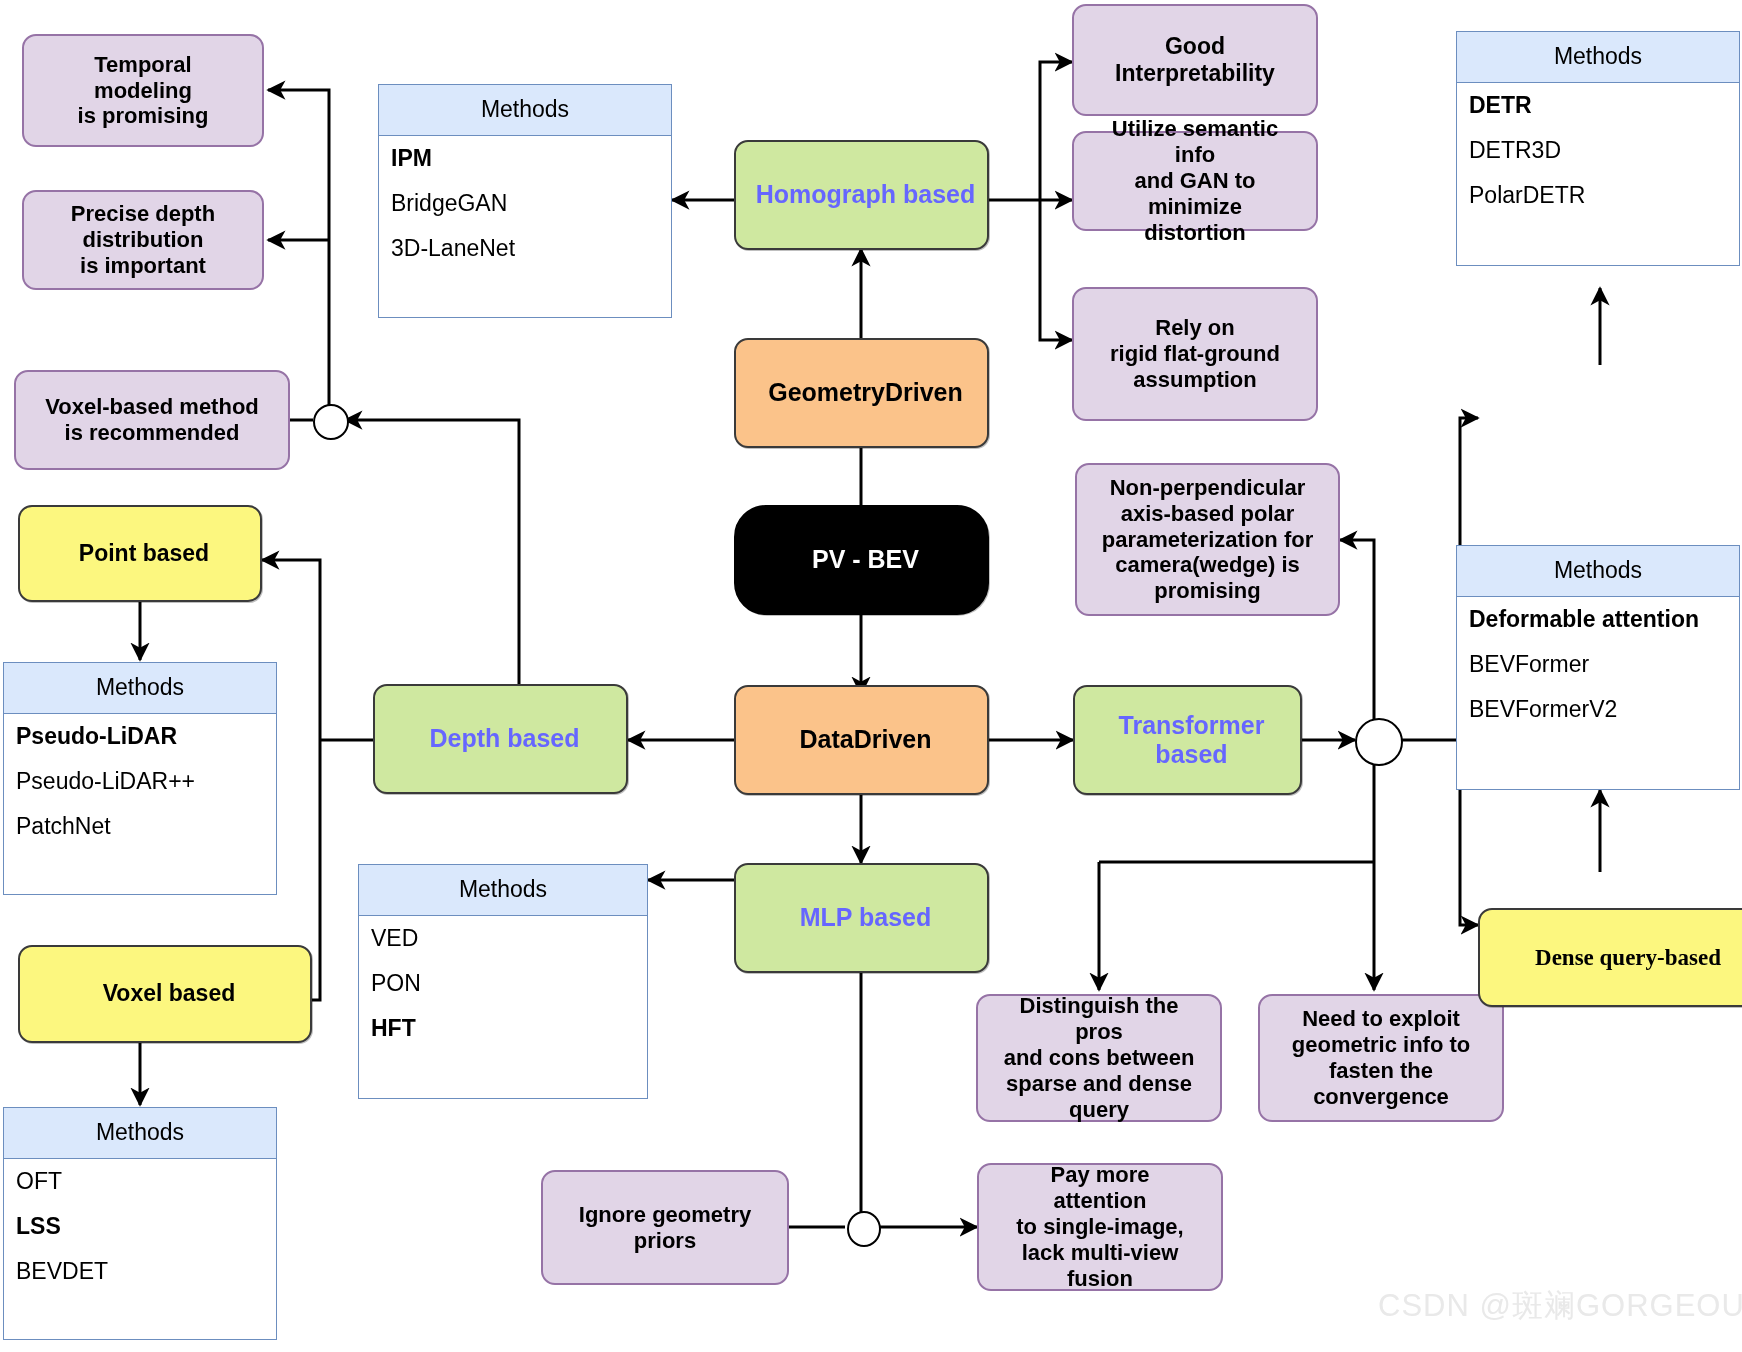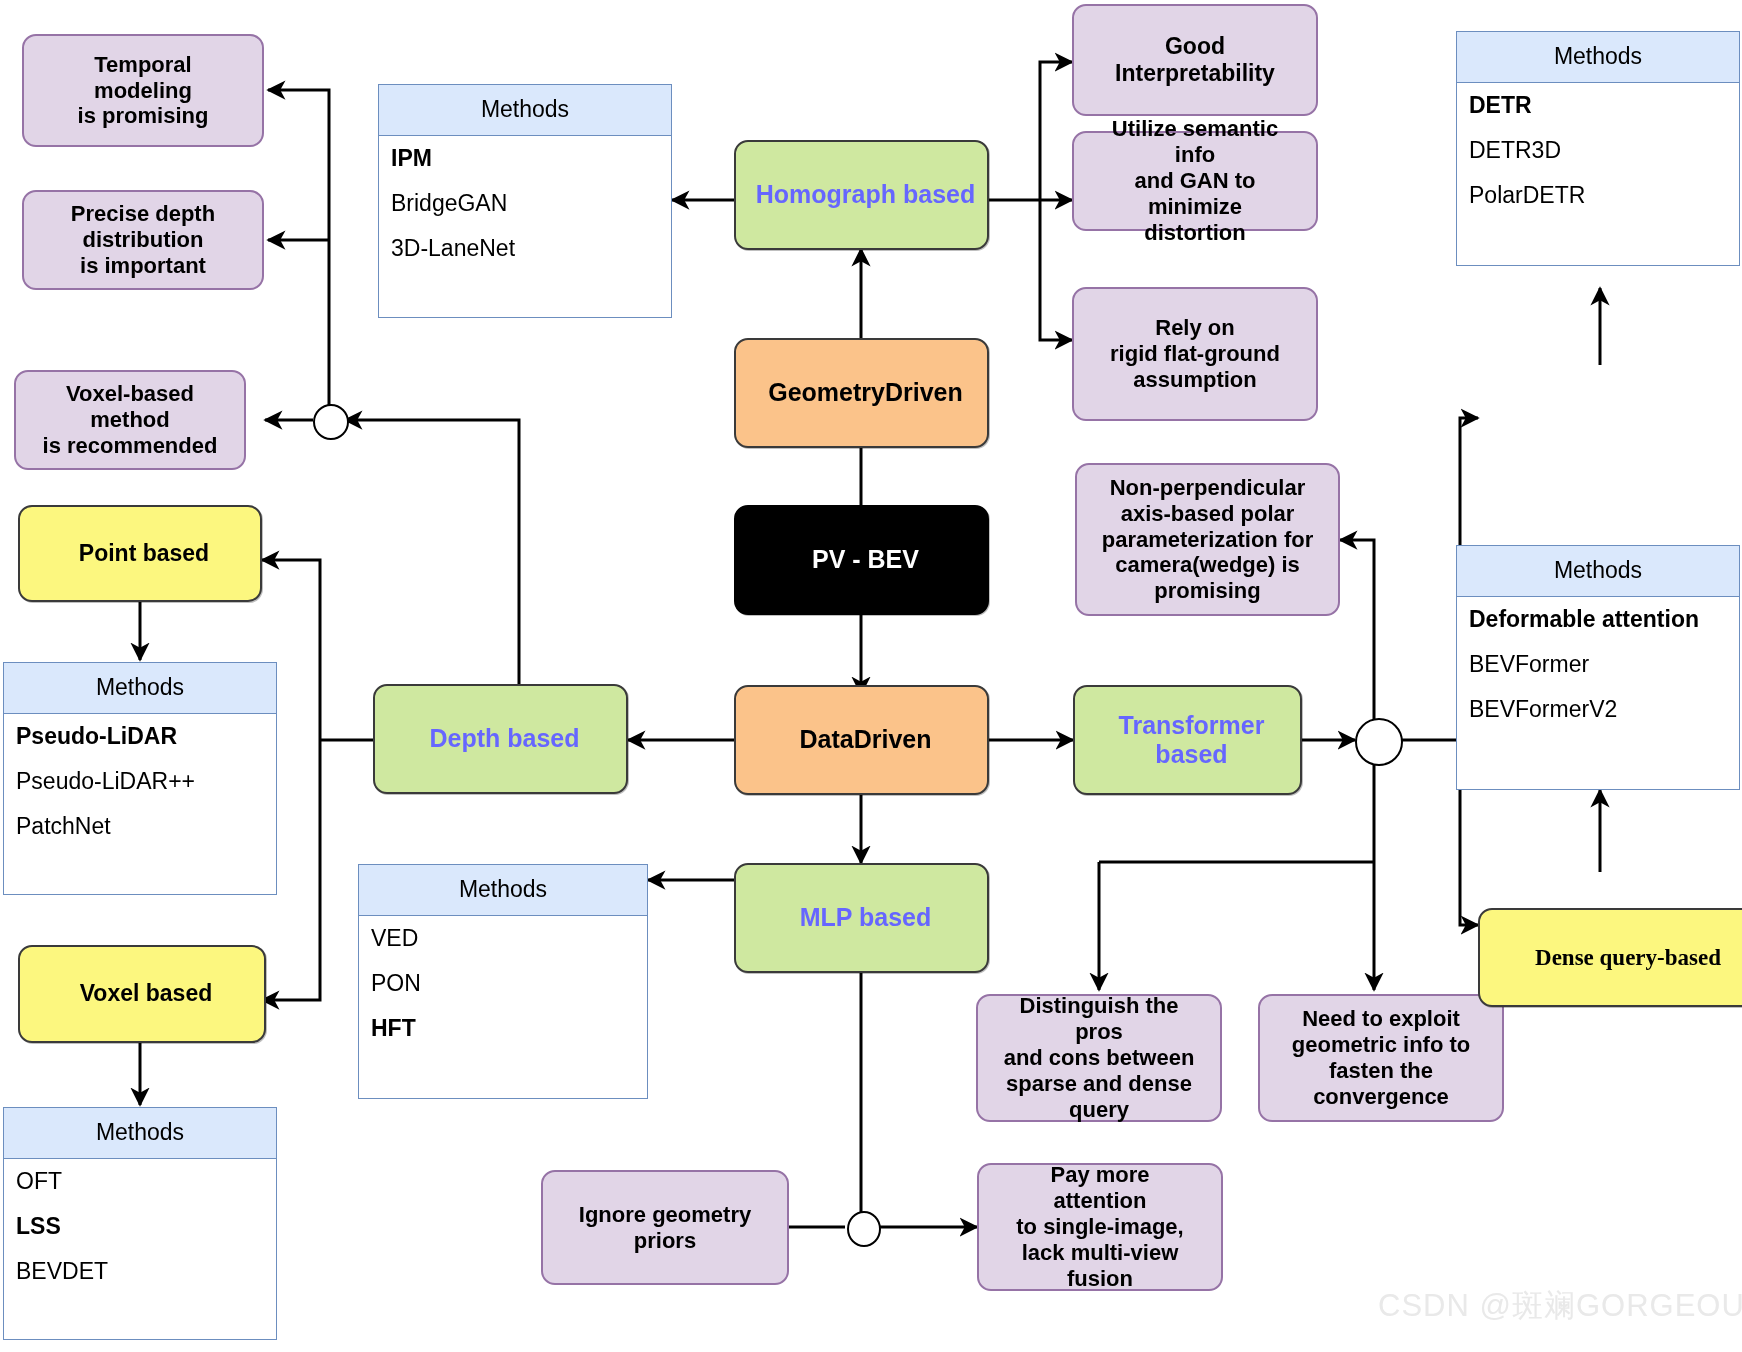--- a/index.html
+++ b/index.html
@@ -70,20 +70,21 @@
     color: #000000;
     font-weight: bold;
     font-size: 23px;
   }
   .black {
     background: #000000;
     border-color: #000000;
     color: #ffffff;
     font-weight: bold;
     font-size: 25px;
+    border-radius: 32px;
   }
   .table {
     position: absolute;
     box-sizing: border-box;
     border: 1px solid #6c8ebf;
     background: #ffffff;
     z-index: 3;
   }
   .table .thead {
     background: #dae8fc;
@@ -191,21 +192,21 @@
     <span style="white-space:pre-line;">Temporal modeling
 is promising</span>
   </div>
 
   <div class="node insight" style="left:22px; top:190px; width:242px; height:100px;">
     <span style="white-space:pre-line;">Precise depth
 distribution
 is important</span>
   </div>
 
-  <div class="node insight" style="left:14px; top:370px; width:232px; height:100px;">
+  <div class="node insight" style="left:14px; top:370px; width:276px; height:100px;">
     <span style="white-space:pre-line;">Voxel-based method
 is recommended</span>
   </div>
 
   <div class="table" style="left:378px; top:84px; width:294px; height:234px;">
     <div class="thead">Methods</div>
     <div class="trow bold">IPM</div>
     <div class="trow">BridgeGAN</div>
     <div class="trow">3D-LaneNet</div>
   </div>
@@ -214,21 +215,21 @@
     <span>Point based</span>
   </div>
 
   <div class="table" style="left:3px; top:662px; width:274px; height:233px;">
     <div class="thead">Methods</div>
     <div class="trow bold">Pseudo-LiDAR</div>
     <div class="trow">Pseudo-LiDAR++</div>
     <div class="trow">PatchNet</div>
   </div>
 
-  <div class="node rounded yellow" style="left:18px; top:945px; width:248px; height:98px;">
+  <div class="node rounded yellow" style="left:18px; top:945px; width:294px; height:98px;">
     <span>Voxel based</span>
   </div>
 
   <div class="table" style="left:3px; top:1107px; width:274px; height:233px;">
     <div class="thead">Methods</div>
     <div class="trow">OFT</div>
     <div class="trow bold">LSS</div>
     <div class="trow">BEVDET</div>
   </div>
 

